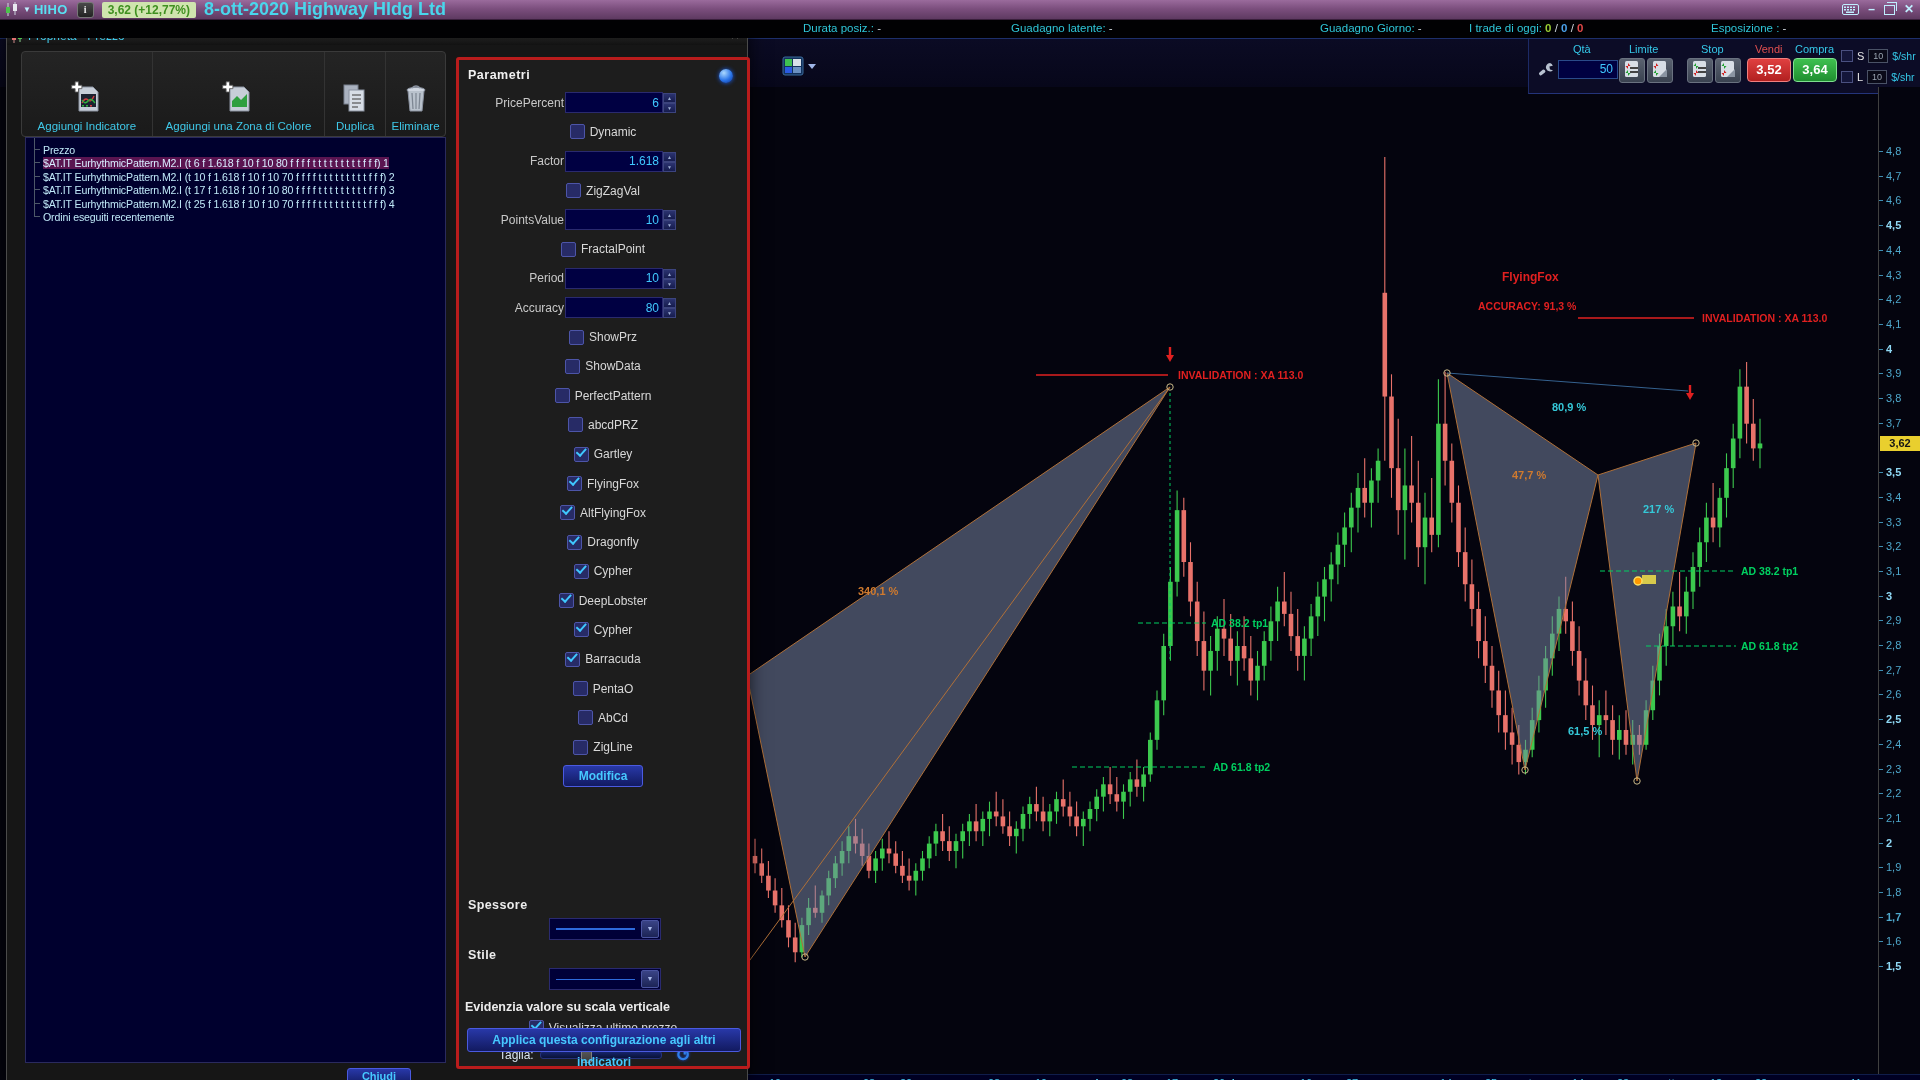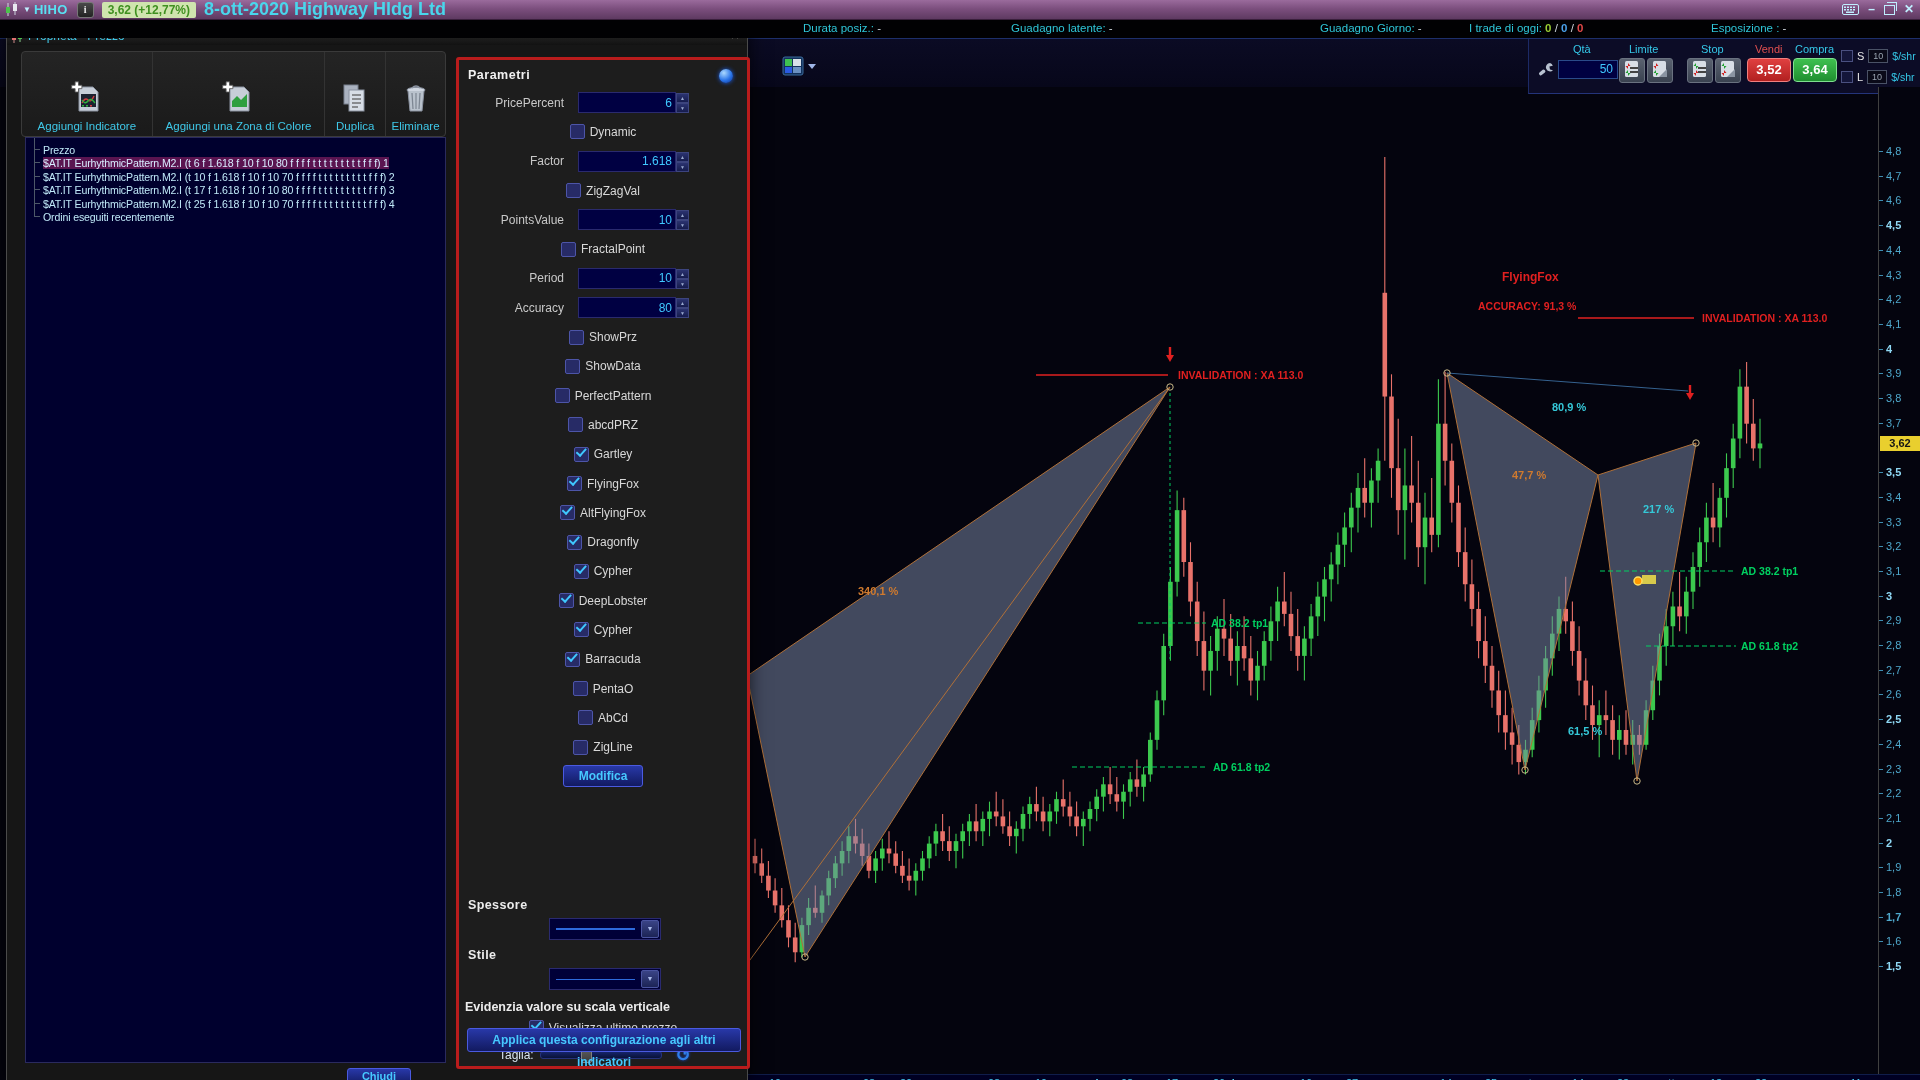--- a/index.html
+++ b/index.html
@@ -79,21 +79,21 @@
   .titem:after{content:"";position:absolute;left:8px;top:7px;width:6px;border-top:1px solid #4d5868;}
   .titem .tl{color:#bfe8f8;font-size:10.6px;letter-spacing:-0.15px;}
   .titem.sel .tl{background:#5a1450;color:#d8ecff;}
 
   #params{position:absolute;left:449px;top:30px;width:288px;height:1006px;background:#1d1d1d;border:3px solid #b91c1c;border-radius:3px;}
   #params h3{margin:8px 0 0 9px;color:#f0f0f0;font-size:12.5px;font-weight:bold;letter-spacing:.5px;}
   #porb{position:absolute;right:14px;top:9px;width:14px;height:14px;border-radius:50%;background:radial-gradient(circle at 35% 28%,#aad8ff,#2a74e8 55%,#0a2a88);box-shadow:0 0 4px #1a5ae0;}
   #param-rows{position:absolute;left:0;top:28px;width:288px;}
   .prow{height:29.3px;display:flex;align-items:center;justify-content:center;}
   .prow.num{justify-content:flex-start;}
-  .prow.num .nlab{width:105px;text-align:right;color:#c8c8c8;font-size:12px;margin-right:14px;}
+  .prow.num .nlab{width:105px;text-align:right;color:#c8c8c8;font-size:12px;margin-right:1px;}
   .numbox{width:96px;height:19px;background:#000042;border:1px solid #2a2a6e;display:flex;align-items:center;}
   .numbox .val{flex:1;text-align:right;color:#3fc8ff;font-size:12px;padding-right:3px;}
   .spin{width:13px;height:19px;display:flex;flex-direction:column;}
   .spin div{flex:1;background:linear-gradient(#2b3370,#161c4e);border:1px solid #3c447e;color:#9aaad0;font-size:5px;text-align:center;line-height:8px;}
   .cb{width:13px;height:13px;background:#272b66;border:1px solid #4d55a8;border-radius:2px;position:relative;margin-right:5px;flex:none;}
   .cb.on:after{content:"";position:absolute;left:2px;top:1px;width:8px;height:4px;border-left:2.5px solid #3fc8ff;border-bottom:2.5px solid #3fc8ff;transform:rotate(-48deg) translateY(-1px);}
   .cblab{color:#d8d8d8;font-size:12px;}
   .bluebtn{background:linear-gradient(#2838a8,#121a60);border:1px solid #4a5ae0;border-radius:3px;color:#46c8ff;font-weight:bold;font-size:12px;text-align:center;}
   #btn-modifica{width:78px;height:20px;line-height:20px;}
   .seclab{position:absolute;left:9px;color:#ececec;font-size:12.5px;font-weight:bold;letter-spacing:.4px;}

